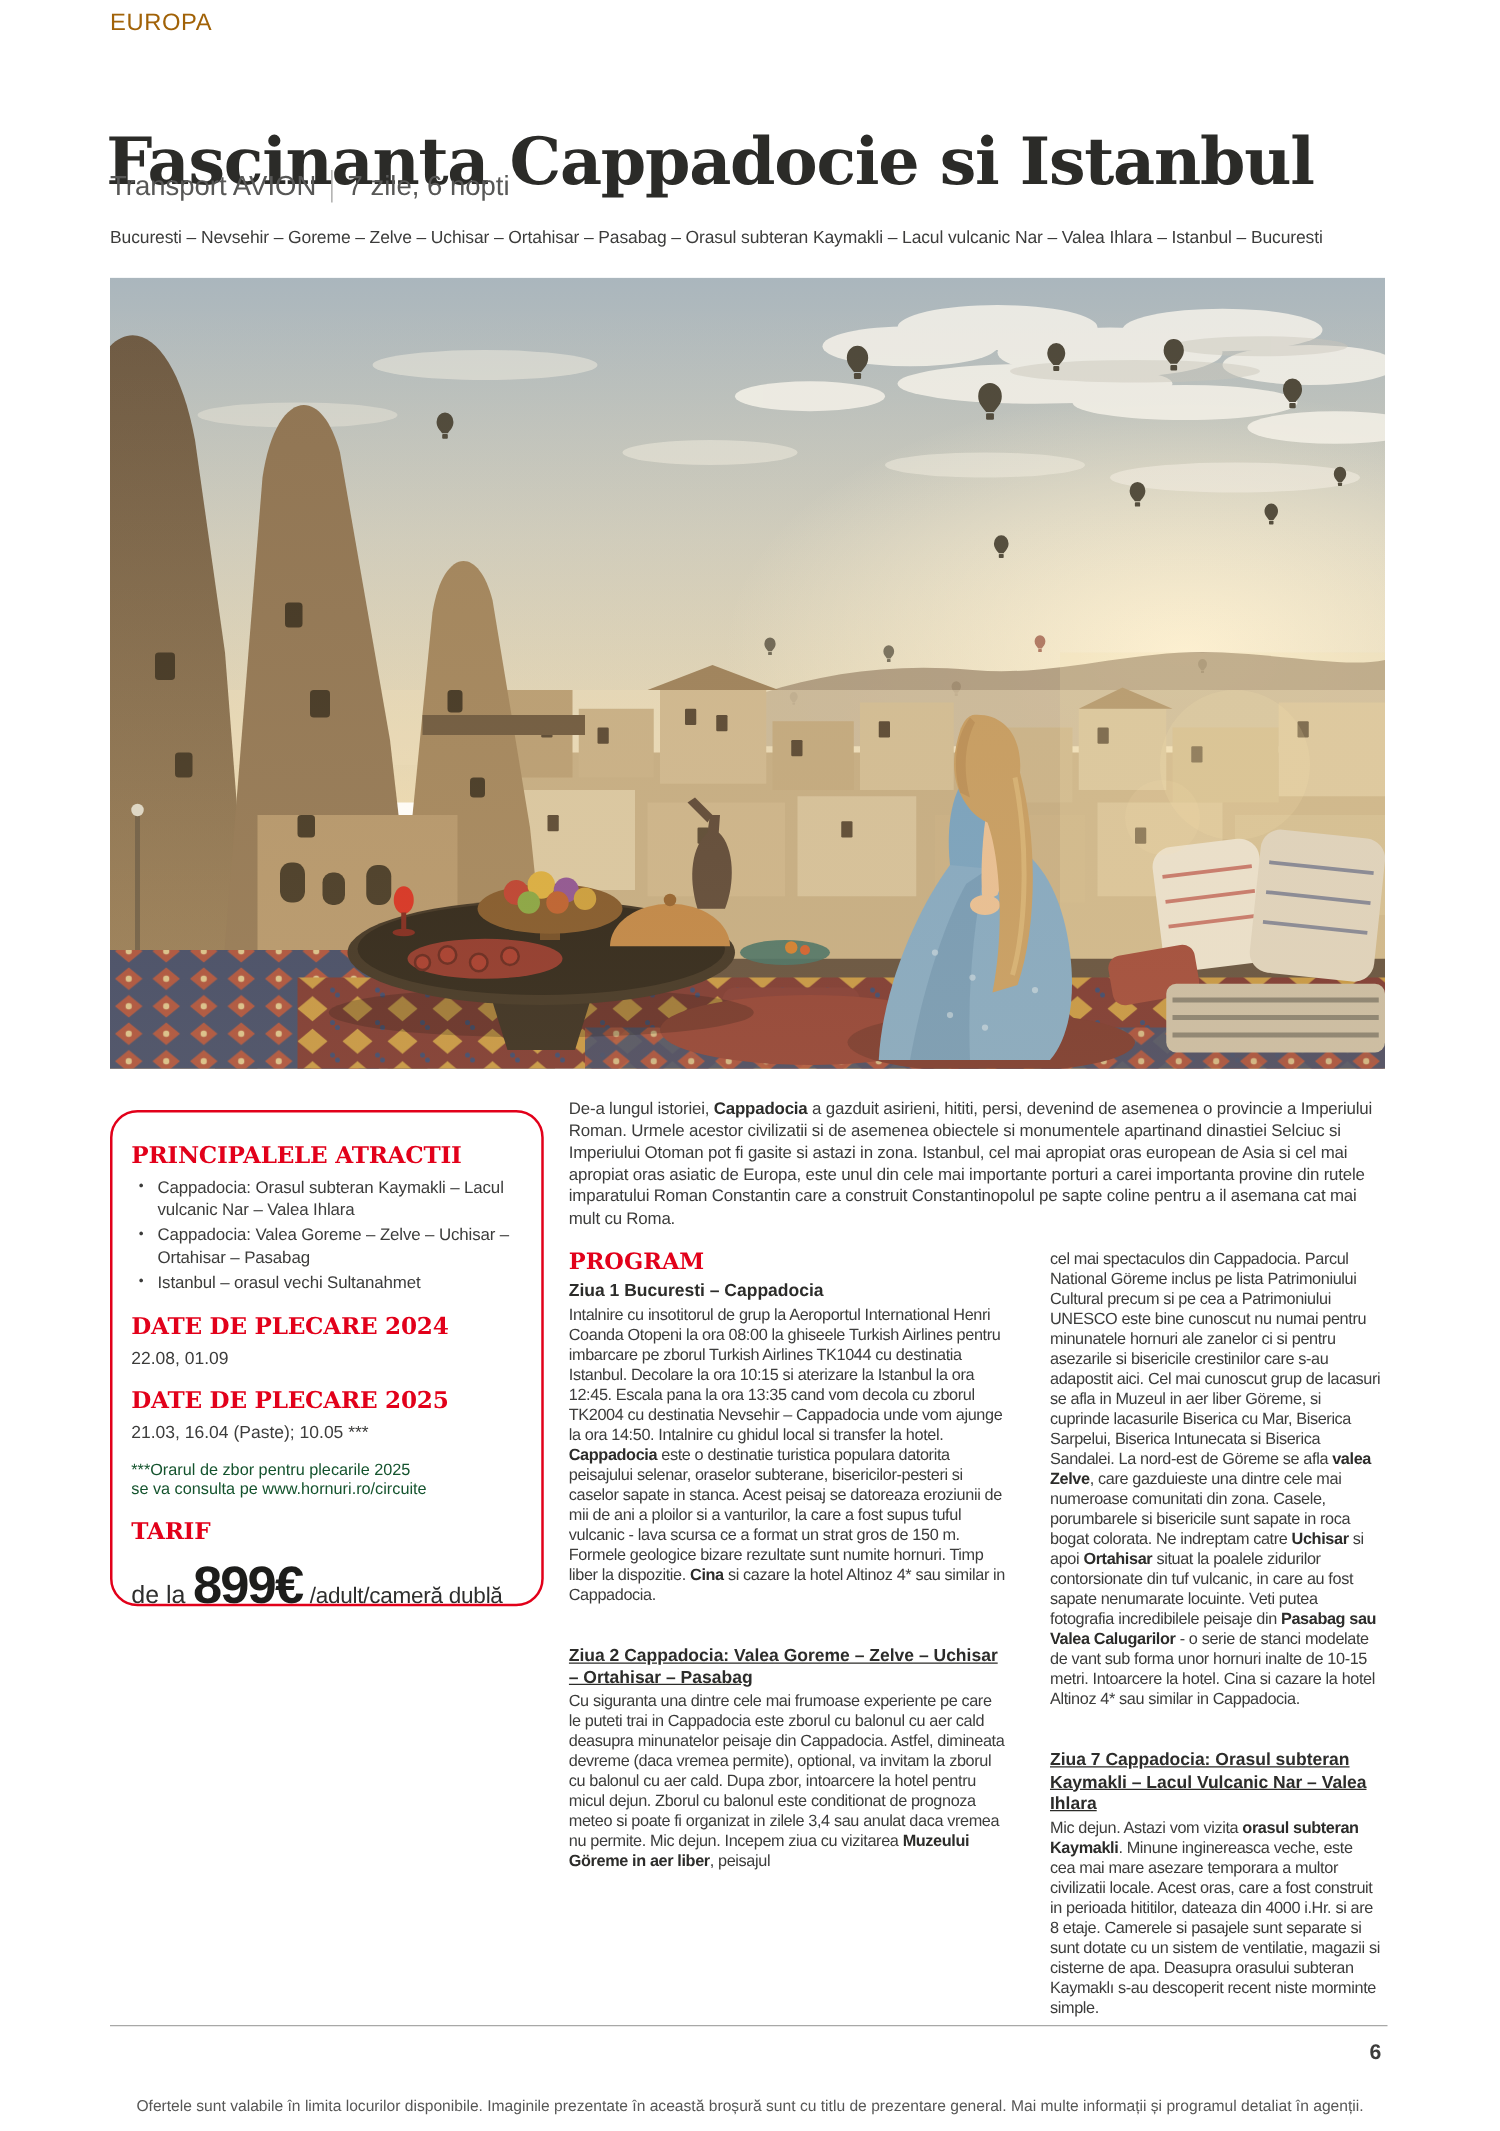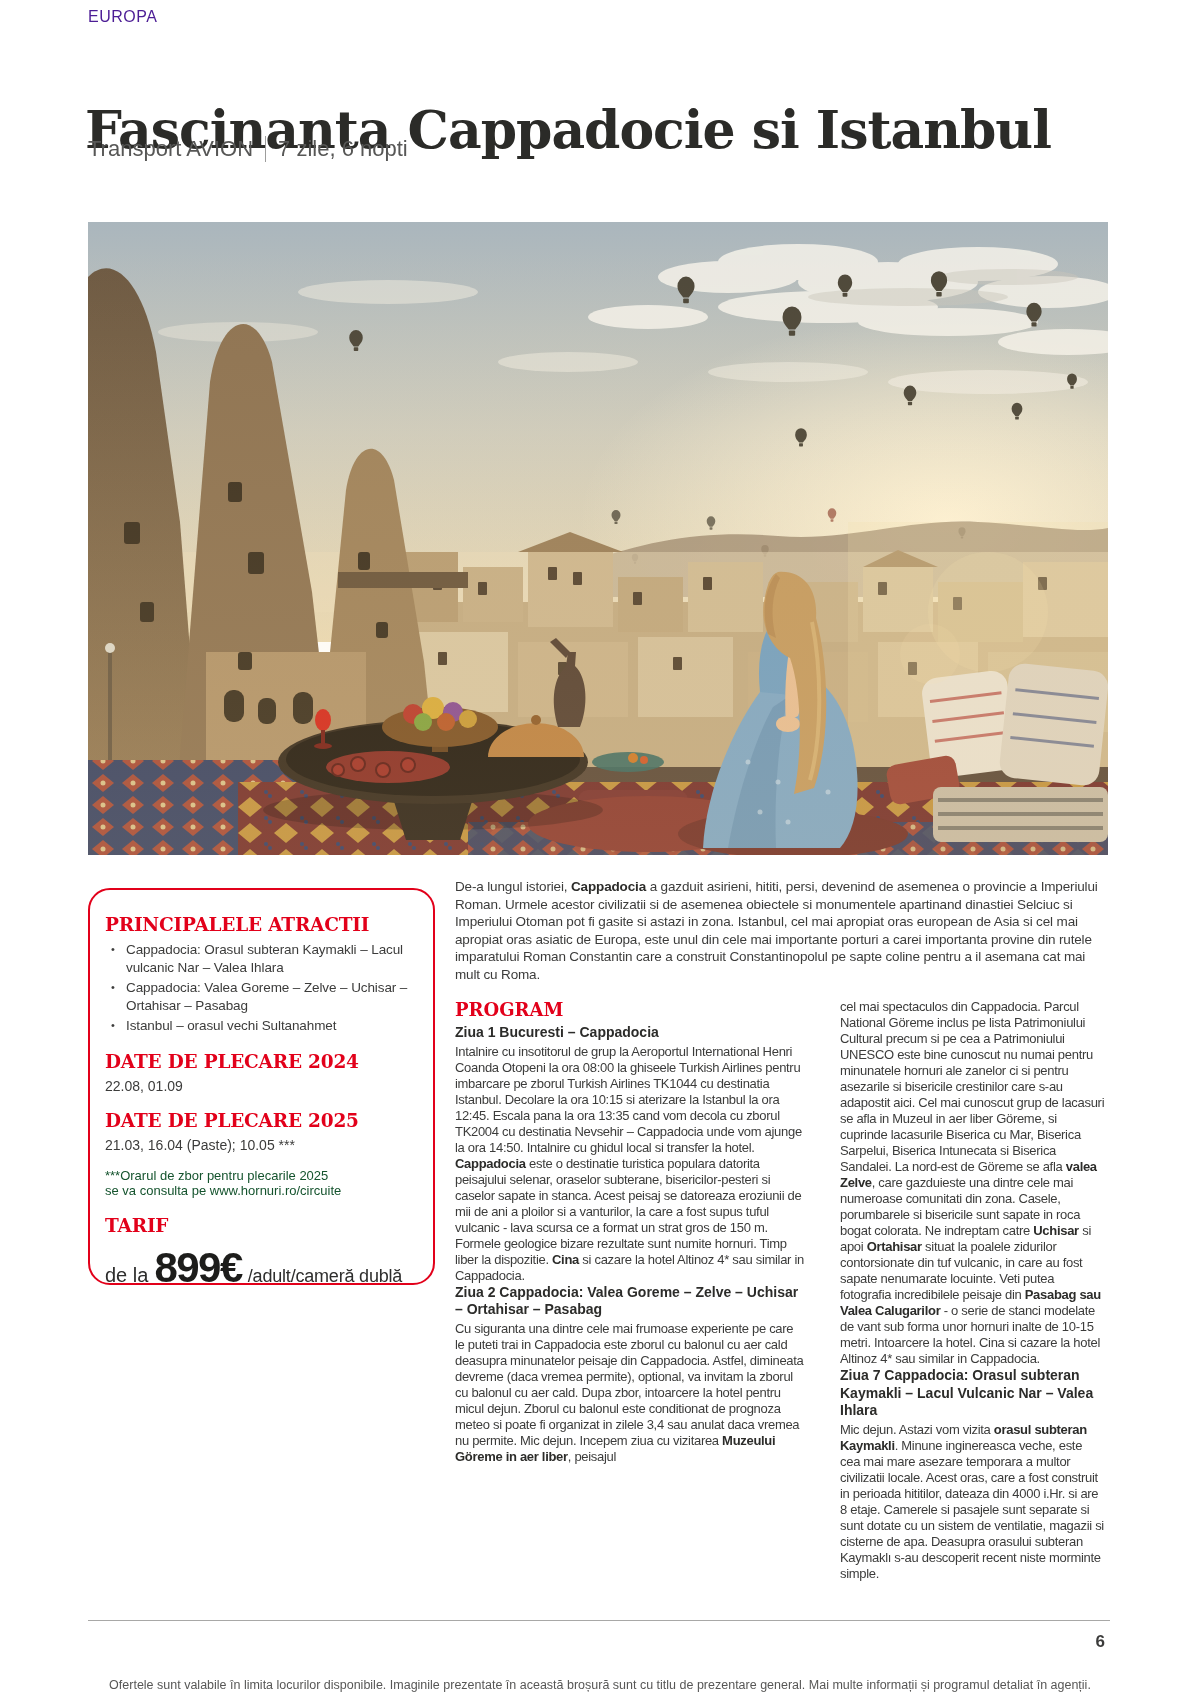--- a/index.html
+++ b/index.html
@@ -1,20 +1,20 @@
 <!DOCTYPE html>
 <html><head>
 <meta charset="utf-8">
 <style>
   html,body{margin:0;padding:0;background:#fff;}
   .page{position:relative;width:1200px;height:1705px;background:#fff;overflow:hidden;
         font-family:"Liberation Sans","DejaVu Sans",sans-serif;color:#3c3c3b;}
 
   
-  .eyebrow{position:absolute;left:88px;top:8px;font-size:16px;letter-spacing:.5px;color:#4c1d95;}
+  .eyebrow{position:absolute;left:88px;top:8px;font-size:19px;letter-spacing:.5px;color:#a16207;}
   .page-title{position:absolute;left:85px;top:64px;font-family:"DejaVu Serif","Liberation Serif",serif;
         font-size:52px;font-weight:700;color:#2b2b28;letter-spacing:-1px;white-space:nowrap;}
   .subtitle{position:absolute;left:88px;top:136px;font-size:22px;color:#575756;display:flex;align-items:center;justify-content:center;}
   .subtitle-divider{display:inline-block;width:1px;height:26px;background:#9d9d9c;margin:0 12px;}
   .route{position:absolute;left:88px;top:181px;right:70px;font-size:14px;color:#3c3c3b;letter-spacing:-.1px;white-space:nowrap;}
 
   
   .hero{position:absolute;left:88px;top:222px;width:1020px;height:633px;overflow:hidden;}
   .hero svg{width:100%;height:100%;display:block;}
 
@@ -36,21 +36,21 @@
 
   
   .main{position:absolute;left:455px;top:878px;width:650px;height:740px;overflow:hidden;}
   .intro{font-size:13.5px;line-height:17.5px;letter-spacing:-.15px;margin:0 0 16px 0;color:#3c3c3b;}
   .columns{display:flex;gap:35px;}
   .col1{width:350px;flex:none;}
   .col2{flex:1;min-width:0;}
   .program-heading{font-family:"DejaVu Serif","Liberation Serif",serif;font-weight:bold;color:#e2001a;
         font-size:18px;margin:0 0 4px 0;}
   .day-title{font-size:14px;font-weight:bold;line-height:17.5px;color:#2c2c2a;margin:0 0 2px 0;}
-  .day-title.spaced{margin-top:0;}
+  .day-title.spaced{margin-top:32px;text-decoration:underline;}
   p.body{font-size:13px;line-height:16px;letter-spacing:-.3px;margin:0;color:#3c3c3b;}
   p.body b, .intro b{color:#2c2c2a;}
 
   
   .footer-mask{position:absolute;left:0;top:1618px;width:1200px;height:87px;background:#fff;}
   .footer-rule{position:absolute;left:88px;right:90px;top:1620px;border-top:1px solid #a8a8a7;}
   .page-number{position:absolute;right:95px;top:1632px;font-size:17px;font-weight:bold;color:#3c3c3b;}
   .disclaimer{position:absolute;left:0;right:0;top:1678px;text-align:center;font-size:12.5px;color:#575756;}
 </style>
 </head>
@@ -58,20 +58,21 @@
 
 <div class="page">
 
   <div class="eyebrow">EUROPA</div>
   <h1 class="page-title">Fascinanta Cappadocie si Istanbul</h1>
   <div class="subtitle">
     <span>Transport AVION</span>
     <span class="subtitle-divider"></span>
     <span>7 zile, 6 nopti</span>
   </div>
+  <div class="route">Bucuresti – Nevsehir – Goreme – Zelve – Uchisar – Ortahisar – Pasabag – Orasul subteran Kaymakli – Lacul vulcanic Nar – Valea Ihlara – Istanbul – Bucuresti</div>
 
   <div class="hero" aria-label="Cappadocia at sunrise: woman in blue dress on a carpeted rooftop with Turkish breakfast table, cave town, fairy chimneys and hot air balloons">
     <svg viewBox="0 0 1020 633" preserveAspectRatio="none" role="img">
       <defs>
         <linearGradient id="sky" x1="0" y1="0" x2="0" y2="1">
           <stop offset="0" stop-color="#aab6bd"></stop>
             <stop offset=".5" stop-color="#cfccbd"></stop>
             <stop offset="1" stop-color="#ead9b4"></stop>
         </linearGradient>
         <radialGradient id="sun" cx=".5" cy=".5" r=".5">

